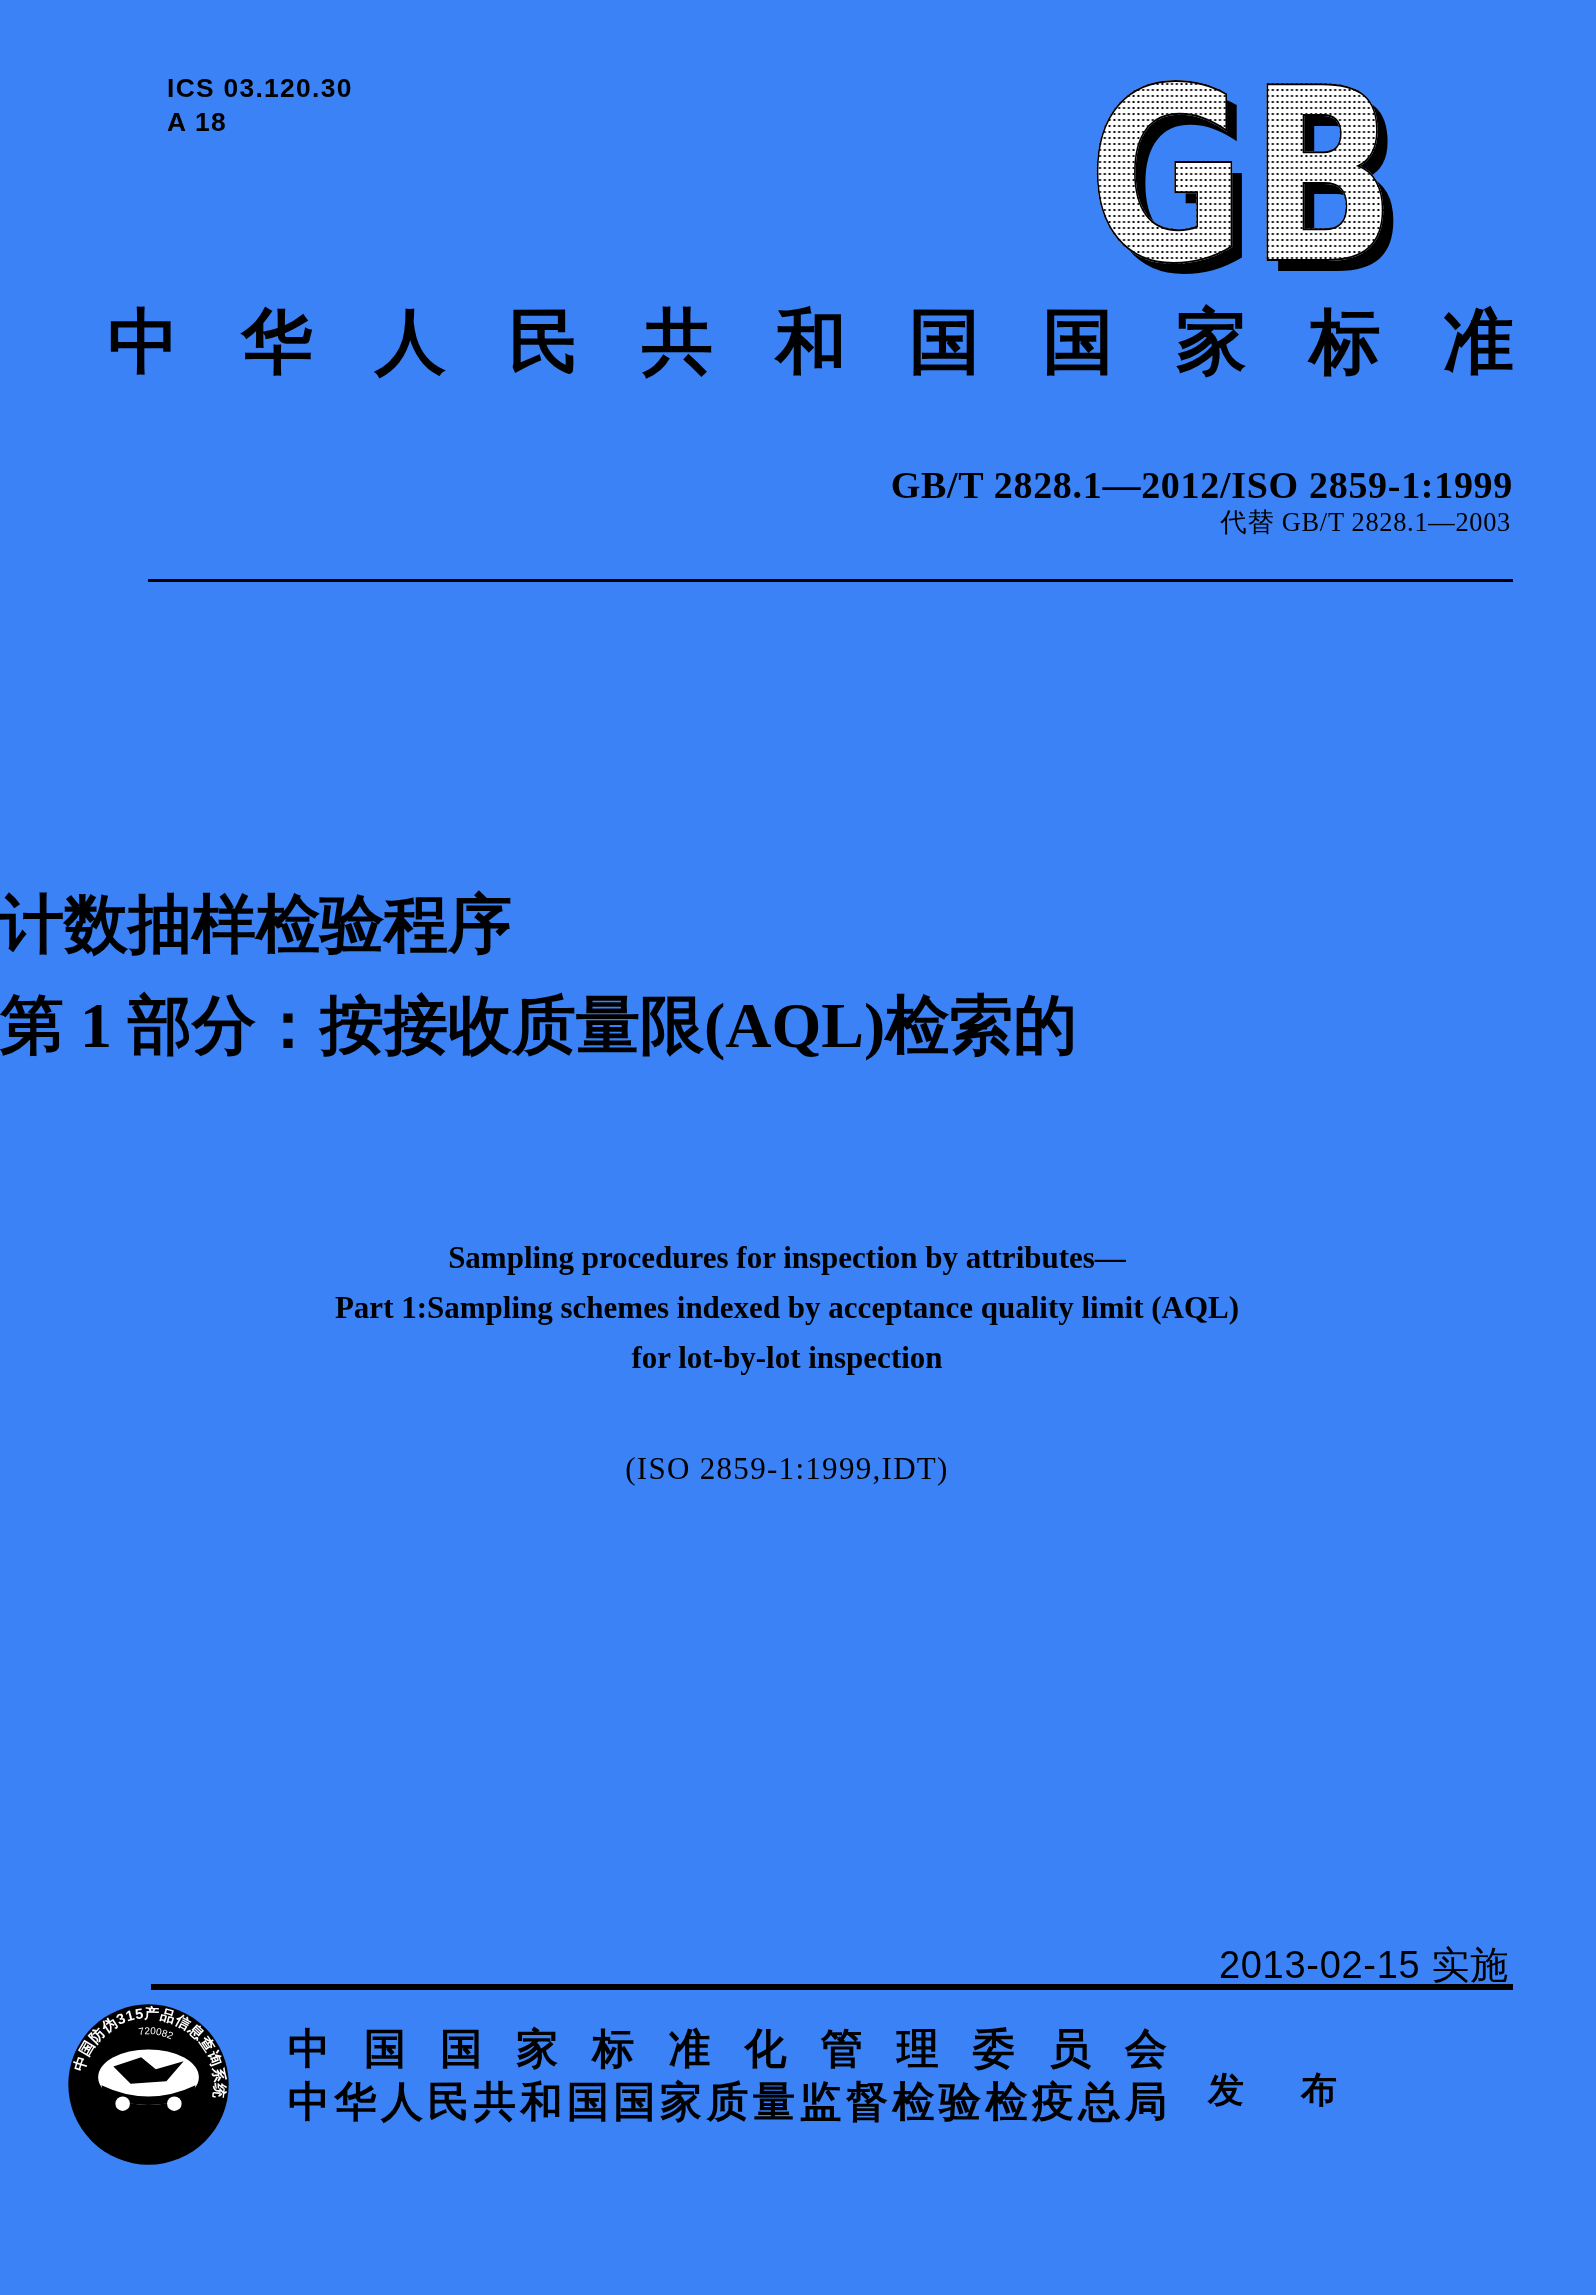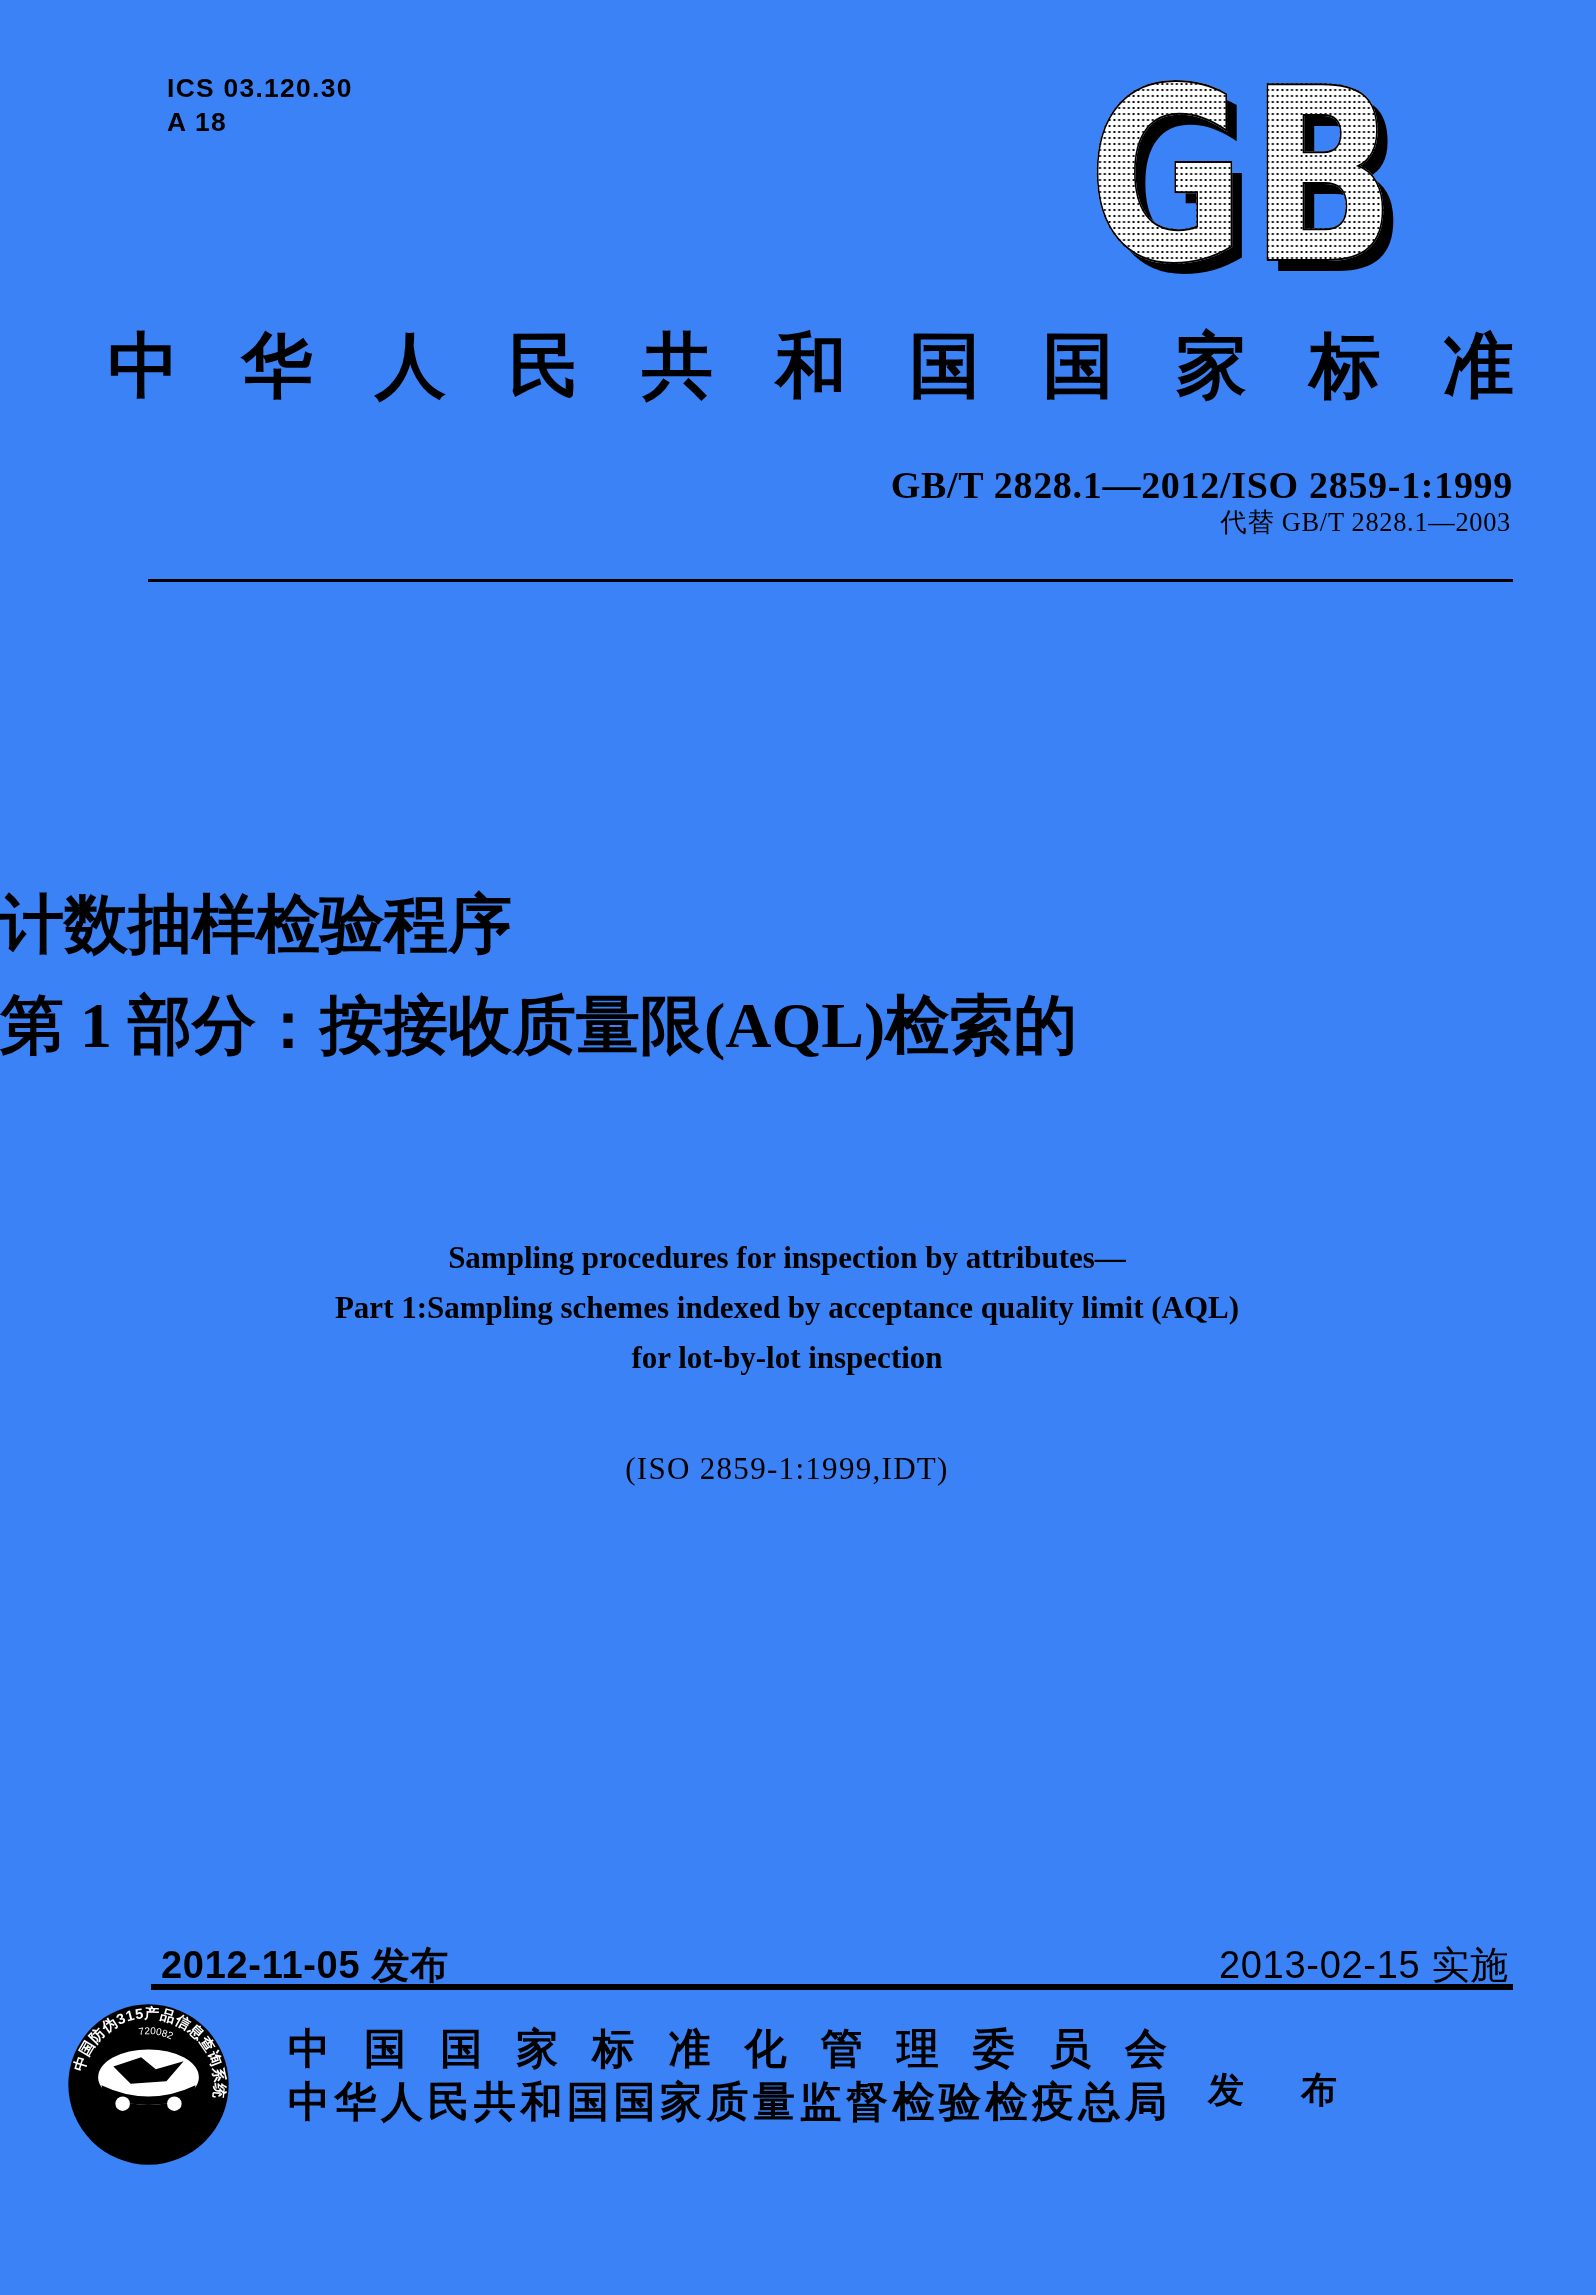--- a/index.html
+++ b/index.html
@@ -20,21 +20,21 @@
   .gb-shadow{color:#000;transform:translate(10.6px,10.6px) scaleX(0.8);}
   .gb-face{color:transparent;
     background-color:#fff;
     background-image:radial-gradient(circle,#000 1.2px,rgba(0,0,0,0) 1.4px);
     background-size:6px 6px;
     -webkit-background-clip:text;background-clip:text;
     -webkit-text-stroke:2px #000;
     transform:scaleX(0.8);}
 
   
-  .nat-heading{position:absolute;left:108px;top:320px;width:1406px;
+  .nat-heading{position:absolute;left:108px;top:296px;width:1406px;
     font-size:71px;font-weight:700;line-height:1.3;
     text-align:justify;text-align-last:justify;white-space:nowrap;
     display:flex;justify-content:flex-start;}
   .nat-heading span{letter-spacing:0;}
 
   .std-number{position:absolute;right:83px;top:463px;font-size:38px;font-weight:700;
     letter-spacing:0.7px;white-space:nowrap;}
   .std-replaces{position:absolute;right:85px;top:505px;font-size:26.4px;letter-spacing:0.7px;white-space:nowrap;}
 
   .rule-top{position:absolute;left:148px;top:579px;width:1365px;height:3.3px;background:#000;}
@@ -94,21 +94,20 @@
   <div class="title-zh l2">第 1 部分：按接收质量限(AQL)检索的</div>
 
   <div class="title-en">
     <div>Sampling procedures for inspection by attributes—</div>
     <div>Part 1:Sampling schemes indexed by acceptance quality limit (AQL)</div>
     <div>for lot-by-lot inspection</div>
   </div>
 
   <div class="iso-ref">(ISO 2859-1:1999,IDT)</div>
 
-  <div class="date-issue">2012-11-05 发布</div>
   <div class="date-impl">2013-02-15 实施</div>
 
   <div class="rule-bottom"></div>
 
   <div class="publisher">
     <div class="jline">
       <span style="width:100%;display:block;text-align:justify;text-align-last:justify;">中国国家标准化管理委员会</span>
     </div>
     <div class="jline">
       <span style="width:100%;display:block;text-align:justify;text-align-last:justify;">中华人民共和国国家质量监督检验检疫总局</span>

